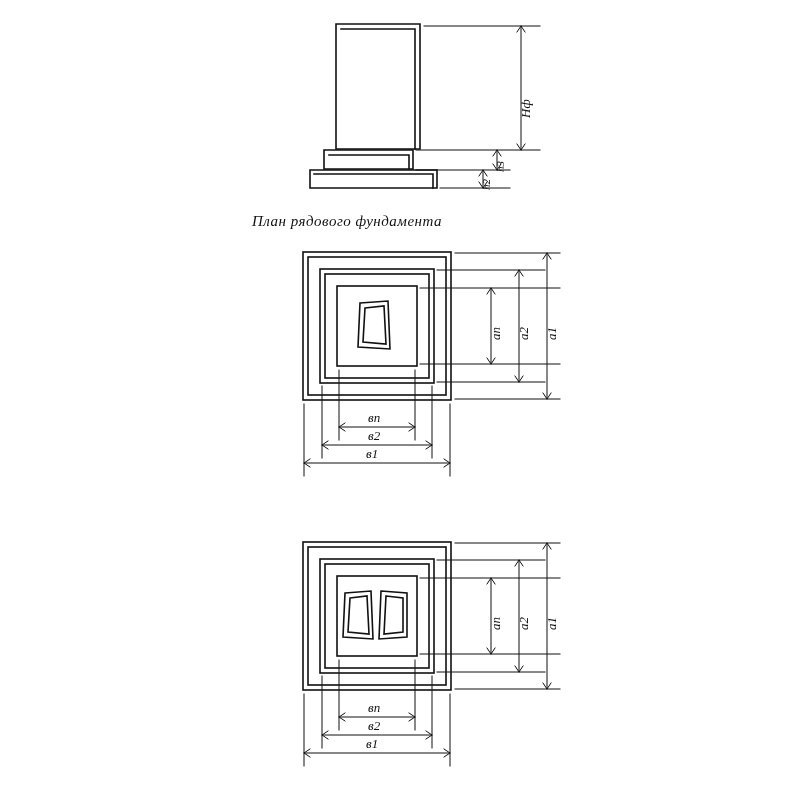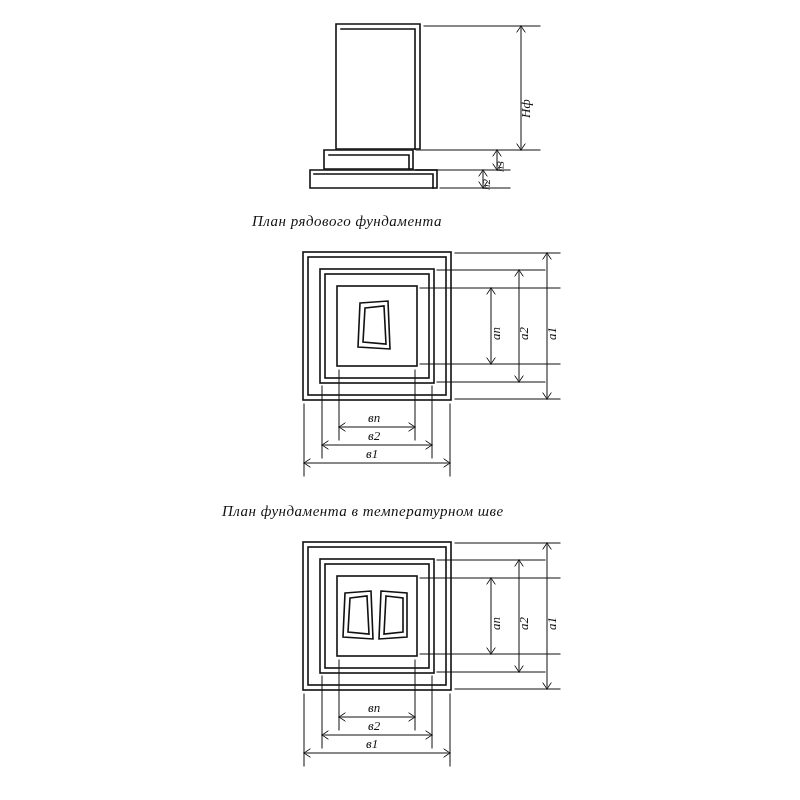--- a/index.html
+++ b/index.html
@@ -190,21 +190,20 @@
         <path d="M426 731 L432 735 L426 739"></path>
         <path d="M304 753 L450 753"></path>
         <path d="M310 749 L304 753 L310 757"></path>
         <path d="M444 749 L450 753 L444 757"></path>
       </g>
 
     </g>
   </svg>
 
   <div class="caption cap1">План  рядового фундамента</div>
-  <div class="caption cap2">План фундамента в температурном шве</div>
 
   <div class="dimlabel vert" style="left:518px; top:118px;">Нф</div>
   <div class="dimlabel vert" style="left:494px; top:172px; font-size:11px;">h3</div>
   <div class="dimlabel vert" style="left:480px; top:190px; font-size:11px;">h2</div>
 
   <div class="dimlabel vert" style="left:488px; top:340px;">ап</div>
   <div class="dimlabel vert" style="left:516px; top:340px;">а2</div>
   <div class="dimlabel vert" style="left:544px; top:340px;">а1</div>
 
   <div class="dimlabel" style="left:368px; top:410px;">вп</div>

